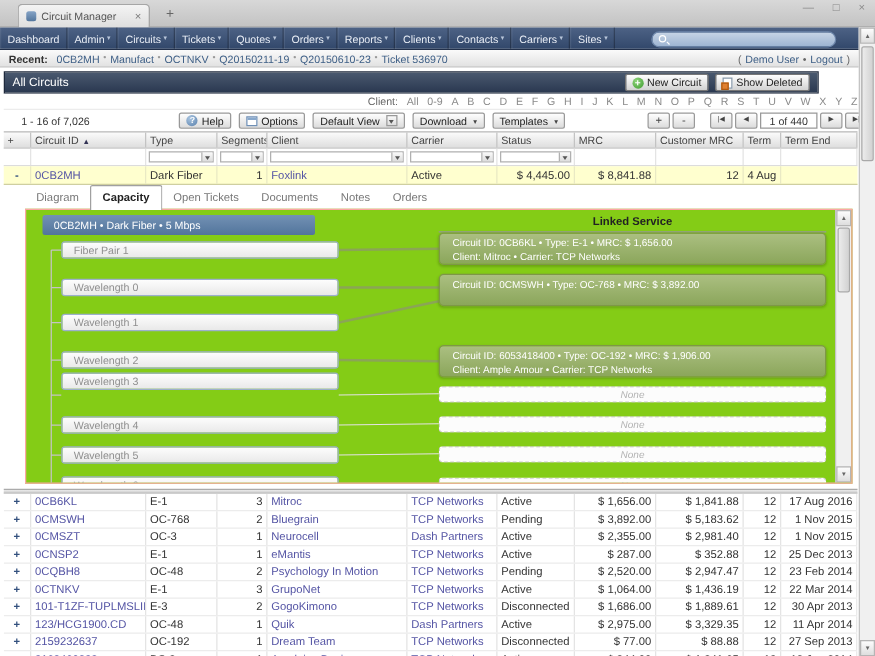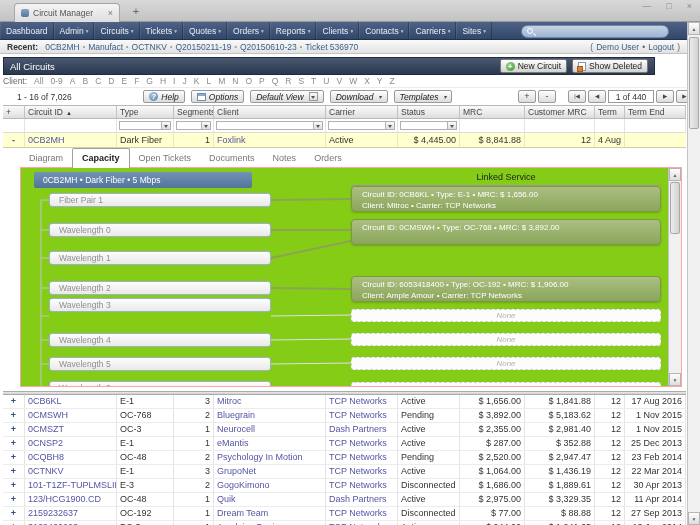--- a/index.html
+++ b/index.html
@@ -36,28 +36,28 @@
 
   
   #sec-header { top:57px; left:3px; width:652px; height:18px; background:linear-gradient(#4a596f,#2a3850); border:1px solid #1f2a3d; color:#fff; font-size:9.5px; display:flex; align-items:center; padding:0 6px; }
   .hdr-btn { margin-left:5px; height:14px; background:linear-gradient(#fefefe,#d2d2d2); border:1px solid #777; border-radius:2px; font-size:8.5px; color:#222; display:flex; align-items:center; padding:0 5px; gap:3px; cursor:pointer; }
   #hdr-buttons { margin-left:auto; display:flex; }
   .icon-new { width:9px; height:9px; border-radius:50%; background:radial-gradient(circle at 35% 30%, #90d47d, #3d9c2d); color:#fff; font-size:8px; line-height:9px; text-align:center; font-weight:bold; }
   .icon-del { width:8px; height:9px; background:#fff; border:1px solid #8899aa; position:relative; }
   .icon-del::after { content:""; position:absolute; left:-2px; bottom:-2px; width:4px; height:4px; background:#e08030; border:1px solid #b05a10; }
 
   
-  #client-filter { top:75px; left:3px; width:683px; height:13px; background:#fff; border-bottom:1px solid #ececec; display:flex; align-items:center; justify-content:flex-start; gap:7px; font-size:8.5px; }
+  #client-filter { top:75px; left:3px; width:683px; height:13px; background:#fff; border-bottom:1px solid #ececec; display:flex; align-items:center; justify-content:flex-end; gap:7px; font-size:8.5px; }
   #client-filter-label { color:#666; }
   .alpha { color:#8a8a8a; cursor:pointer; }
 
   
   #toolbar { top:88px; left:3px; width:683px; height:17px; display:flex; align-items:center; font-size:8.5px; padding:0 3px; background:#fff;margin-left:11px; }
   #results { color:#333; }
-  #center-group { margin:0 auto; display:flex;font-style:italic; }
+  #center-group { margin:0 auto; display:flex; }
   .tb-btn { height:13px; border:1px solid #999; background:linear-gradient(#fefefe,#dcdcdc); border-radius:2px; display:flex; align-items:center; padding:0 5px; gap:3px; margin-left:6px; cursor:pointer; color:#222; }
   .icon-help { width:9px; height:9px; border-radius:50%; background:radial-gradient(circle at 35% 30%, #a9c5e1, #587fab); color:#fff; font-size:7px; font-weight:bold; text-align:center; line-height:9px; }
   .icon-options { width:9px; height:8px; border:1px solid #6f8fb5; background:#fff; position:relative; }
   .icon-options::before { content:""; position:absolute; top:0; left:0; right:0; height:2px; background:#88a8cc; }
   .dd-box { width:9px; height:9px; border:1px solid #999; background:linear-gradient(#fafafa,#ddd); position:relative; margin-left:2px; }
   .tri { position:absolute; width:0; height:0; border-left:2.5px solid transparent; border-right:2.5px solid transparent; border-top:3px solid #555; }
   .dd-box .tri { left:1.5px; top:2.5px; }
   .dd-inline { font-size:6px; color:#444; margin-left:2px; }
   #pager { display:flex; gap:2px; align-items:center; }
   .pg-btn { width:18px; height:13px; border:1px solid #999; background:linear-gradient(#fefefe,#dcdcdc); border-radius:2px; text-align:center; font-size:9px; line-height:11px; color:#444; cursor:pointer; }
@@ -87,21 +87,21 @@
 
   
   #tabs { top:148px; left:20px; height:19px; display:flex; align-items:flex-end; z-index:3; }
   .tab-item { padding:3px 9px 4px; font-size:9px; color:#777; cursor:pointer; white-space:nowrap; }
   .tab-active { background:#fff; border:1px solid #a0a0a0; border-bottom:none; border-radius:2px 2px 0 0; color:#222; font-weight:bold; height:20px; margin-bottom:-1px; display:flex; align-items:center; }
 
   
   #panel { top:167px; left:20px; width:662px; height:220px; border:1px solid #fca5a5; background:#84cc16; overflow:hidden; z-index:1; }
   #connectors { position:absolute; left:0; top:0; }
   #summary-bar { position:absolute; left:13px; top:4px; width:218px; height:16px; border-radius:2px; background:linear-gradient(#7391b4,#52759c); color:#fff; font-size:8.5px; line-height:16px; padding-left:9px; z-index:2; }
-  #linked-hdr { position:absolute; left:330px; top:4px; width:310px; text-align:center; font-size:9px; font-weight:normal; color:#222; border-bottom:1px solid #999; padding-bottom:3px; z-index:2; }
+  #linked-hdr { position:absolute; left:330px; top:4px; width:310px; text-align:center; font-size:9px; font-weight:bold; color:#222; border-bottom:1px solid #999; padding-bottom:3px; z-index:2; }
   .chan { position:absolute; left:28px; width:222px; height:14px; border:1px solid #9cb0cc; border-radius:3px; background:linear-gradient(#fdfdfd,#e9e9e9); font-size:8.5px; color:#8f8f8f; line-height:12px; padding-left:9px; z-index:2; cursor:pointer; }
   .svc { position:absolute; left:330px; width:310px; height:26px; border:1px solid #7e9747; border-radius:4px; background:linear-gradient(#abbf81,#8ba65b); color:#fff; font-size:8px; line-height:11px; padding:2px 10px; z-index:2; box-shadow:0 1px 2px rgba(0,0,0,.18); cursor:pointer; }
   .none-box { position:absolute; left:330px; width:310px; height:13px; border:1px dashed #cfcfcf; border-radius:3px; background:#fcfcfc; color:#b3b3b3; font-size:8px; font-style:italic; text-align:center; line-height:11px; z-index:2; }
 
   
   .vscroll { position:absolute; width:13px; background:#f0f0f0; border-left:1px solid #c4c4c4; z-index:4; }
   #panel-scroll { top:0; right:0; bottom:0; }
   #page-scroll { top:22px; right:0; height:503px; }
   .sb-btn { position:absolute; left:0; width:12px; height:13px; background:linear-gradient(#fdfdfd,#dedede); border:1px solid #b5b5b5; text-align:center; font-size:5px; line-height:12px; color:#666; cursor:pointer; }
   .sb-up { top:0; } .sb-down { bottom:0; }

